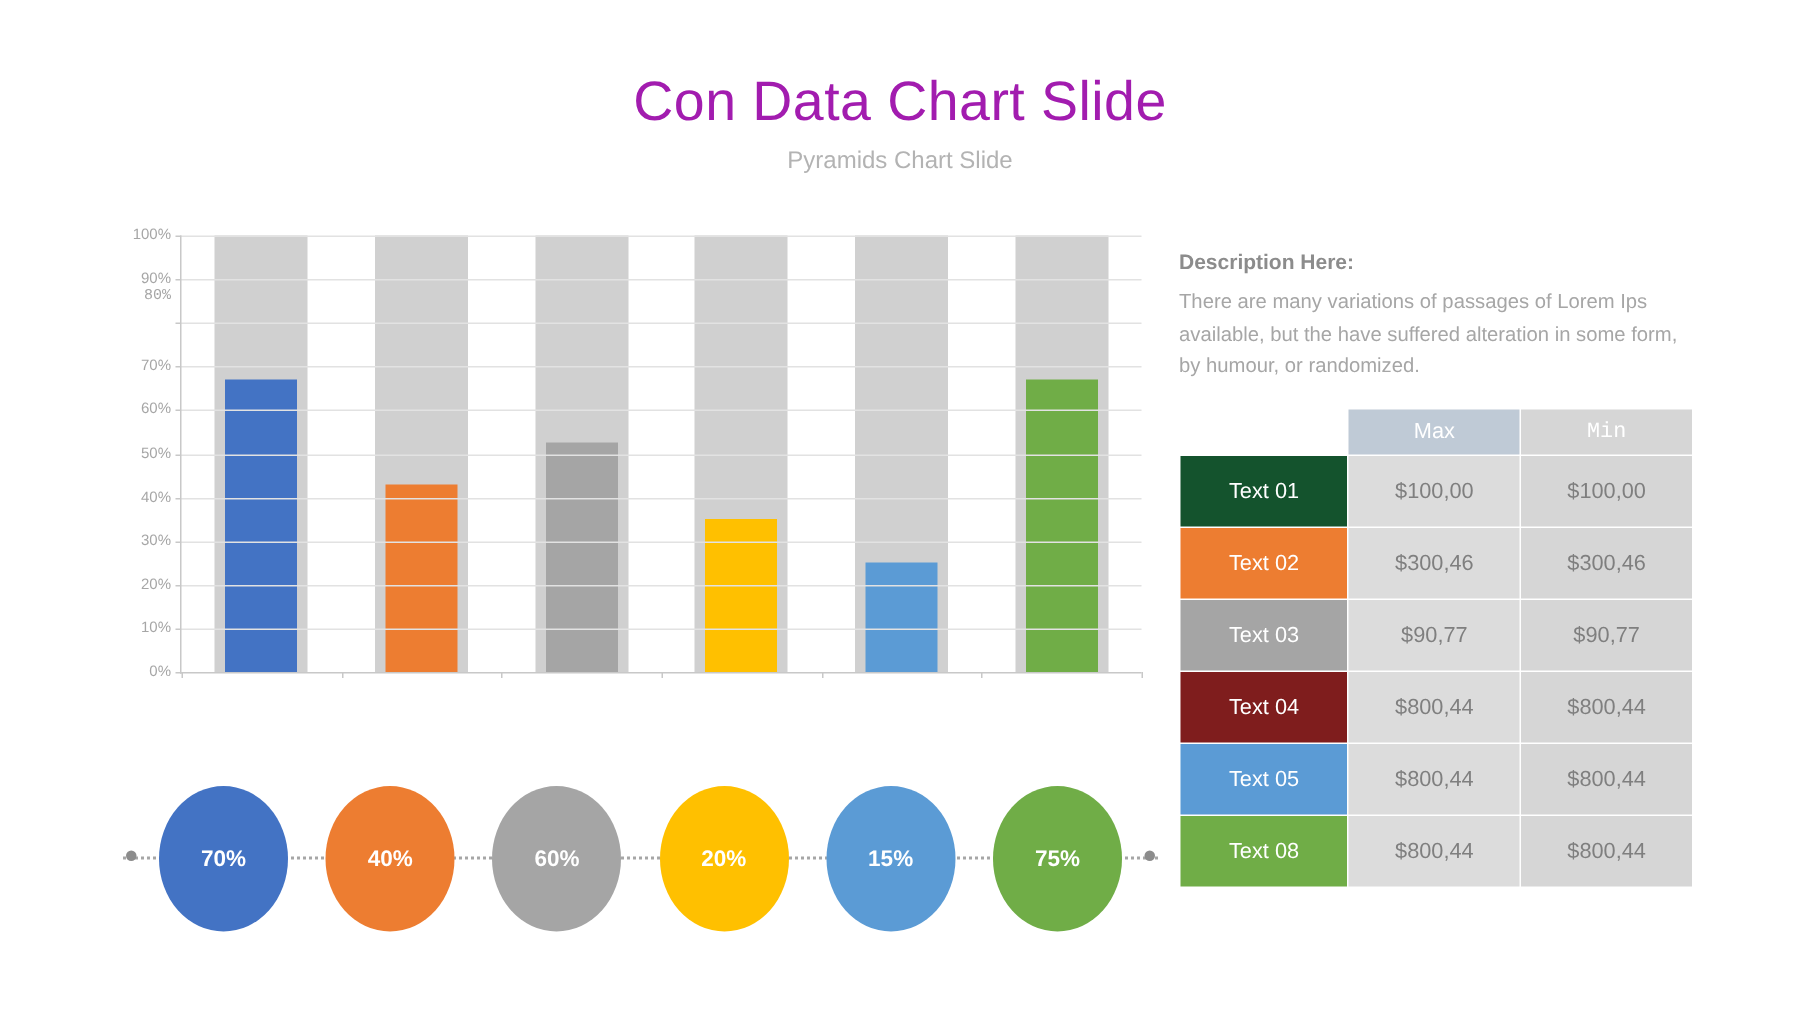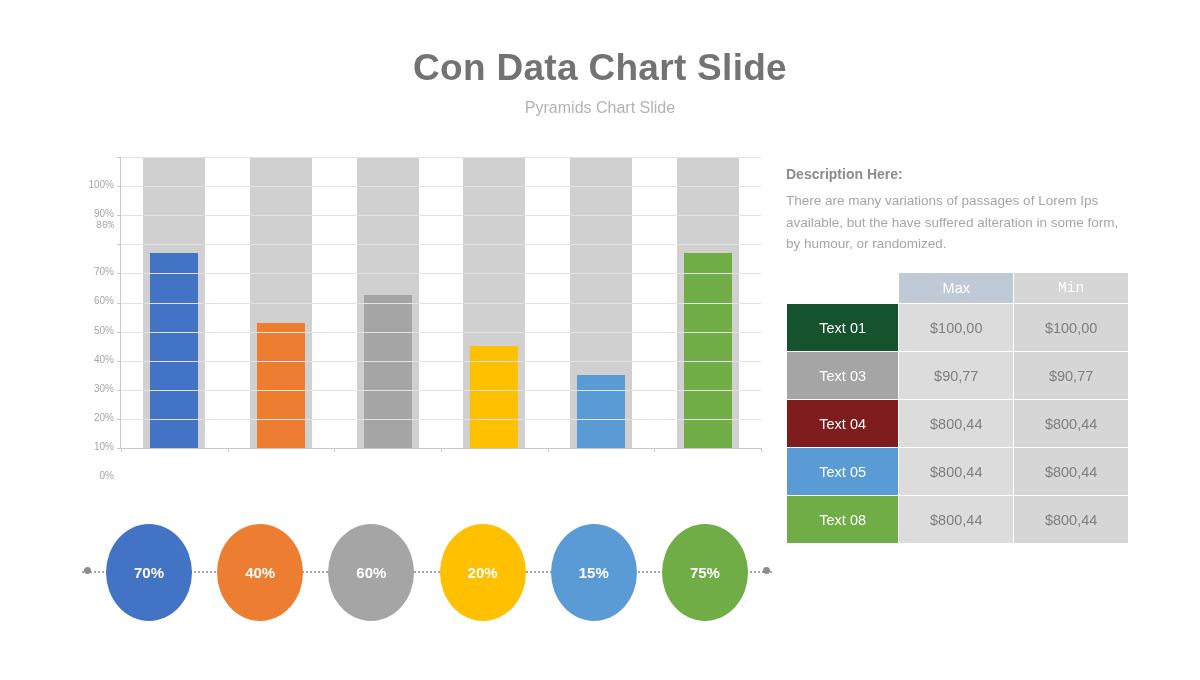--- a/index.html
+++ b/index.html
@@ -19,22 +19,22 @@
   
   #header {
     position: absolute;
     top: 46px;
     left: 0;
     width: 1200px;
     text-align: center;
   }
   #slide-title {
     font-size: 37px;
-    font-weight: 700;
-    color: #737373;
+    font-weight: 400;
+    color: #a21caf;
     line-height: 44px;
     letter-spacing: 0.3px;
   }
   #slide-subtitle {
     font-size: 16px;
     font-weight: 400;
     color: #b3b3b3;
     margin-top: 8px;
     line-height: 20px;
   }
@@ -54,21 +54,20 @@
     width: 36px;
     height: 296px;
   }
   .y-tick {
     position: absolute;
     right: 4px;
     font-size: 10px;
     color: #a6a6a6;
     transform: translateY(-50%);
     white-space: nowrap;
-    margin-top: 27px;
   }
   #plot-area {
     position: absolute;
     left: 38px;
     top: 5px;
     width: 640px;
     height: 291px;
     border-left: 1px solid #c8c8c8;
     border-bottom: 1px solid #c8c8c8;
     box-sizing: content-box;
@@ -376,20 +375,25 @@
       <th class="th-min">Min</th>
     </tr>
   </thead>
   <tbody id="table-body">
       <tr>
         <td class="row-label" style="background: #14532d;">Text 01</td>
         <td class="val-max">$100,00</td>
         <td class="val-min">$100,00</td>
       </tr>
       <tr>
+        <td class="row-label" style="background: rgb(237, 125, 49);">Text 02</td>
+        <td class="val-max">$300,46</td>
+        <td class="val-min">$300,46</td>
+      </tr>
+      <tr>
         <td class="row-label" style="background: rgb(165, 165, 165);">Text 03</td>
         <td class="val-max">$90,77</td>
         <td class="val-min">$90,77</td>
       </tr>
       <tr>
         <td class="row-label" style="background: #7f1d1d;">Text 04</td>
         <td class="val-max">$800,44</td>
         <td class="val-min">$800,44</td>
       </tr>
       <tr>

